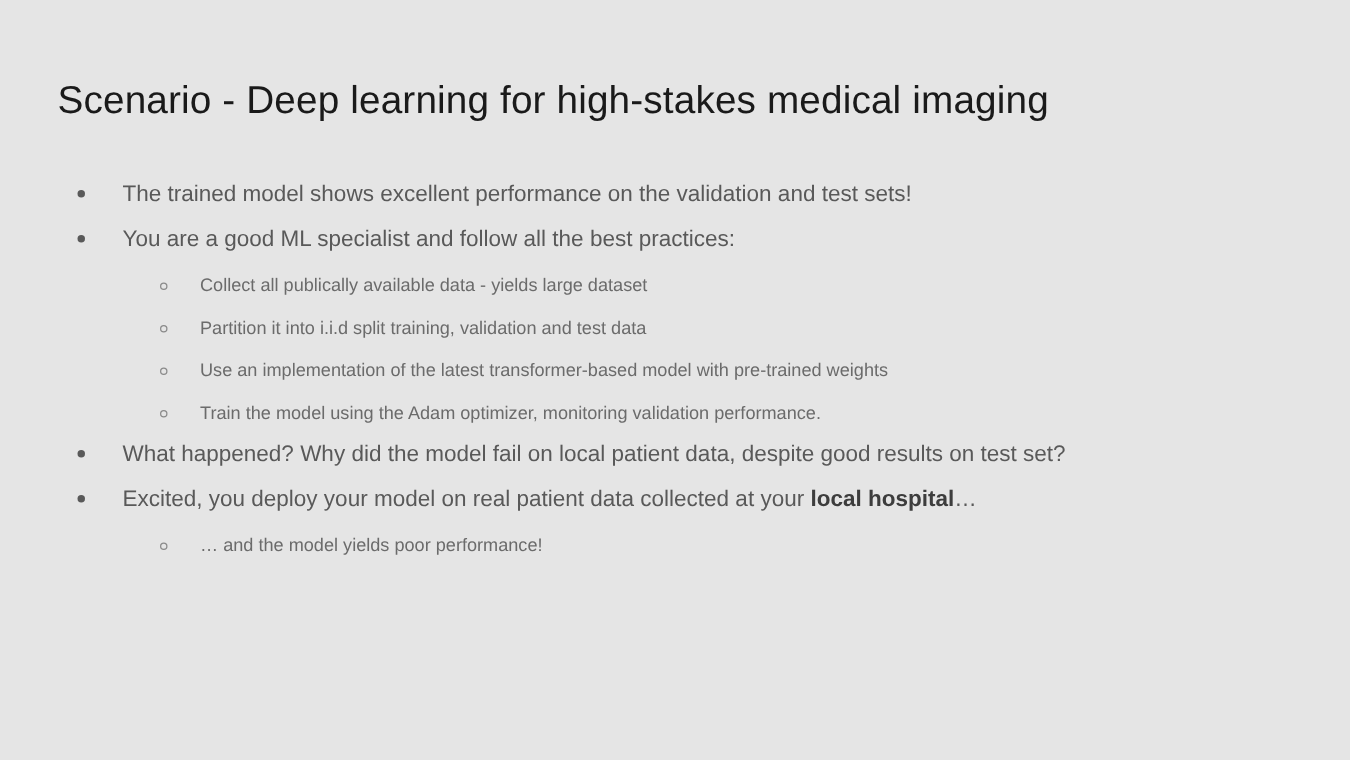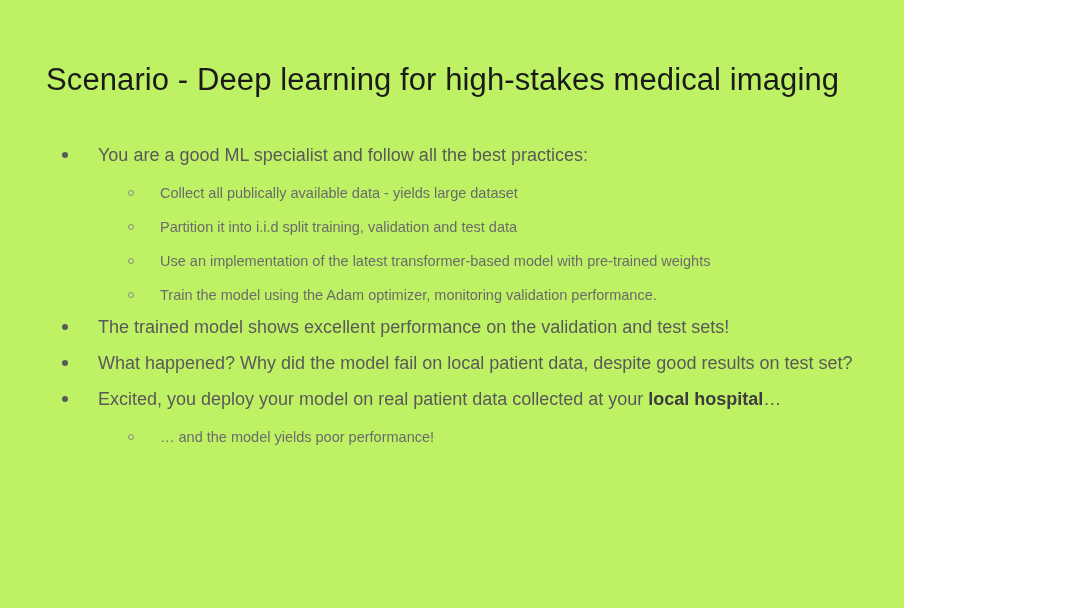--- a/index.html
+++ b/index.html
@@ -8,23 +8,23 @@
   }
   body {
     width: 1080px;
     height: 608px;
     background: #ffffff;
     font-family: "Liberation Sans", sans-serif;
     overflow: hidden;
   }
   .slide {
     position: relative;
-    width: 904px;
+    width: 1080px;
     height: 608px;
-    background: #bef264;
+    background: #e5e5e5;
     box-sizing: border-box;
   }
   .slide-title {
     position: absolute;
     left: 46px;
     top: 62px;
     font-size: 31px;
     font-weight: 400;
     color: #1a1a1a;
     letter-spacing: 0.1px;
@@ -100,20 +100,25 @@
 </head>
 <body>
 
 <div class="slide">
 
   <div class="slide-title">Scenario - Deep learning for high-stakes medical imaging</div>
 
   <div class="body-block">
     <ul class="level1">
 
+      <li class="l1 gap-mid">
+        <span class="bullet1"></span>
+        <span class="txt">The trained model shows excellent performance on the validation and test sets!</span>
+      </li>
+
       <li class="l1">
         <span class="bullet1"></span>
         <span class="txt">You are a good ML specialist and follow all the best practices:</span>
         <ul class="level2 sub-list">
           <li class="l2">
             <span class="bullet2"></span>
             <span class="txt">Collect all publically available data - yields large dataset</span>
           </li>
           <li class="l2">
             <span class="bullet2"></span>
@@ -121,25 +126,20 @@
           </li>
           <li class="l2">
             <span class="bullet2"></span>
             <span class="txt">Use an implementation of the latest transformer-based model with pre-trained weights</span>
           </li>
           <li class="l2">
             <span class="bullet2"></span>
             <span class="txt">Train the model using the Adam optimizer, monitoring validation performance.</span>
           </li>
         </ul>
-      </li>
-
-      <li class="l1 gap-mid">
-        <span class="bullet1"></span>
-        <span class="txt">The trained model shows excellent performance on the validation and test sets!</span>
       </li>
 
       <li class="l1">
         <span class="bullet1"></span>
         <span class="txt">What happened? Why did the model fail on local patient data, despite good results on test set?</span>
       </li>
 
       <li class="l1">
         <span class="bullet1"></span>
         <span class="txt">Excited, you deploy your model on real patient data collected at your </span><b class="strong">local hospital</b><span class="txt">…</span>

